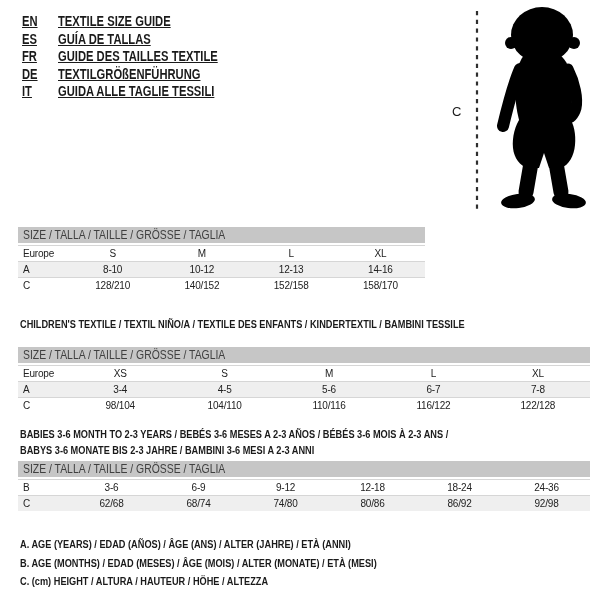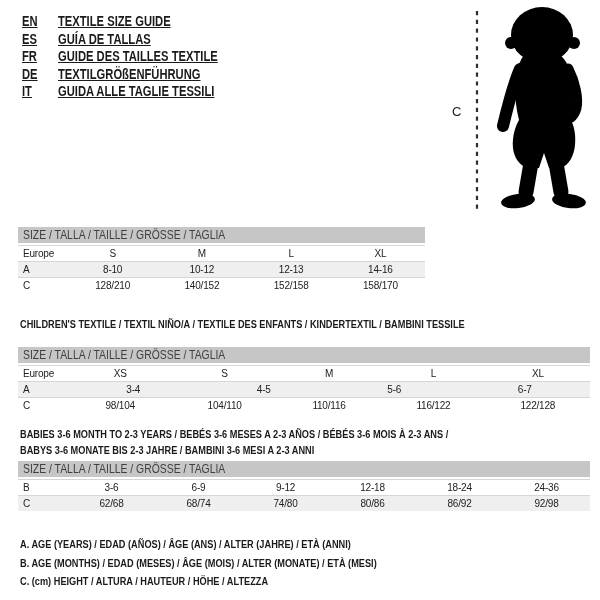--- a/index.html
+++ b/index.html
@@ -133,20 +133,21 @@
         <div class="tcell">M</div>
         <div class="tcell">L</div>
         <div class="tcell">XL</div>
       </div>
       <div class="trow shaded">
         <div class="tlabel">A</div>
         <div class="tcell">3-4</div>
         <div class="tcell">4-5</div>
         <div class="tcell">5-6</div>
         <div class="tcell">6-7</div>
+        <div class="tcell">7-8</div>
       </div>
       <div class="trow">
         <div class="tlabel">C</div>
         <div class="tcell">98/104</div>
         <div class="tcell">104/110</div>
         <div class="tcell">110/116</div>
         <div class="tcell">116/122</div>
         <div class="tcell">122/128</div>
       </div>
     </div>

